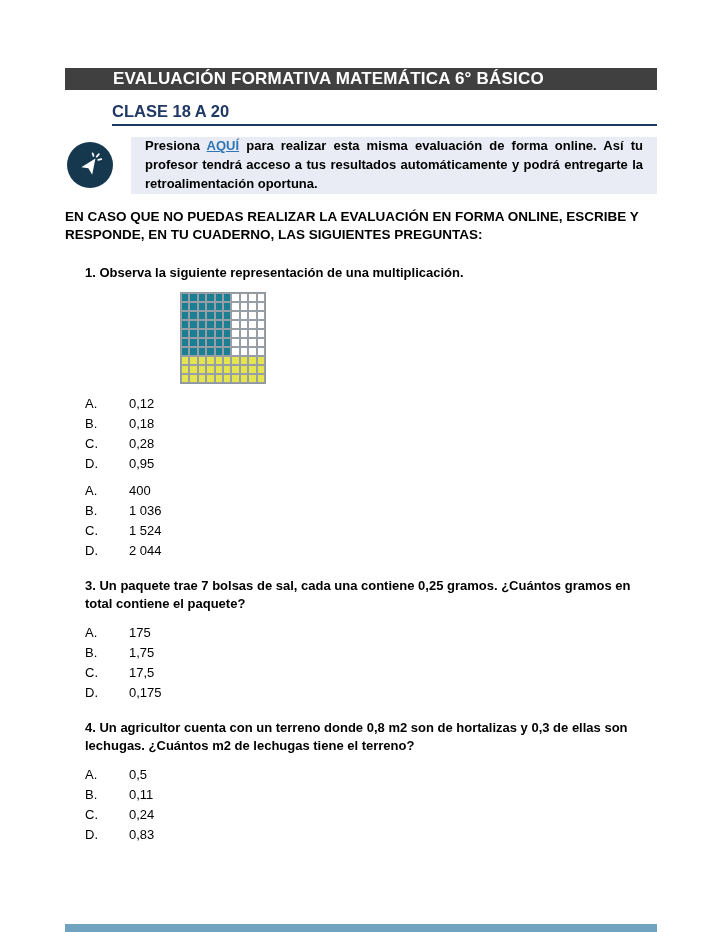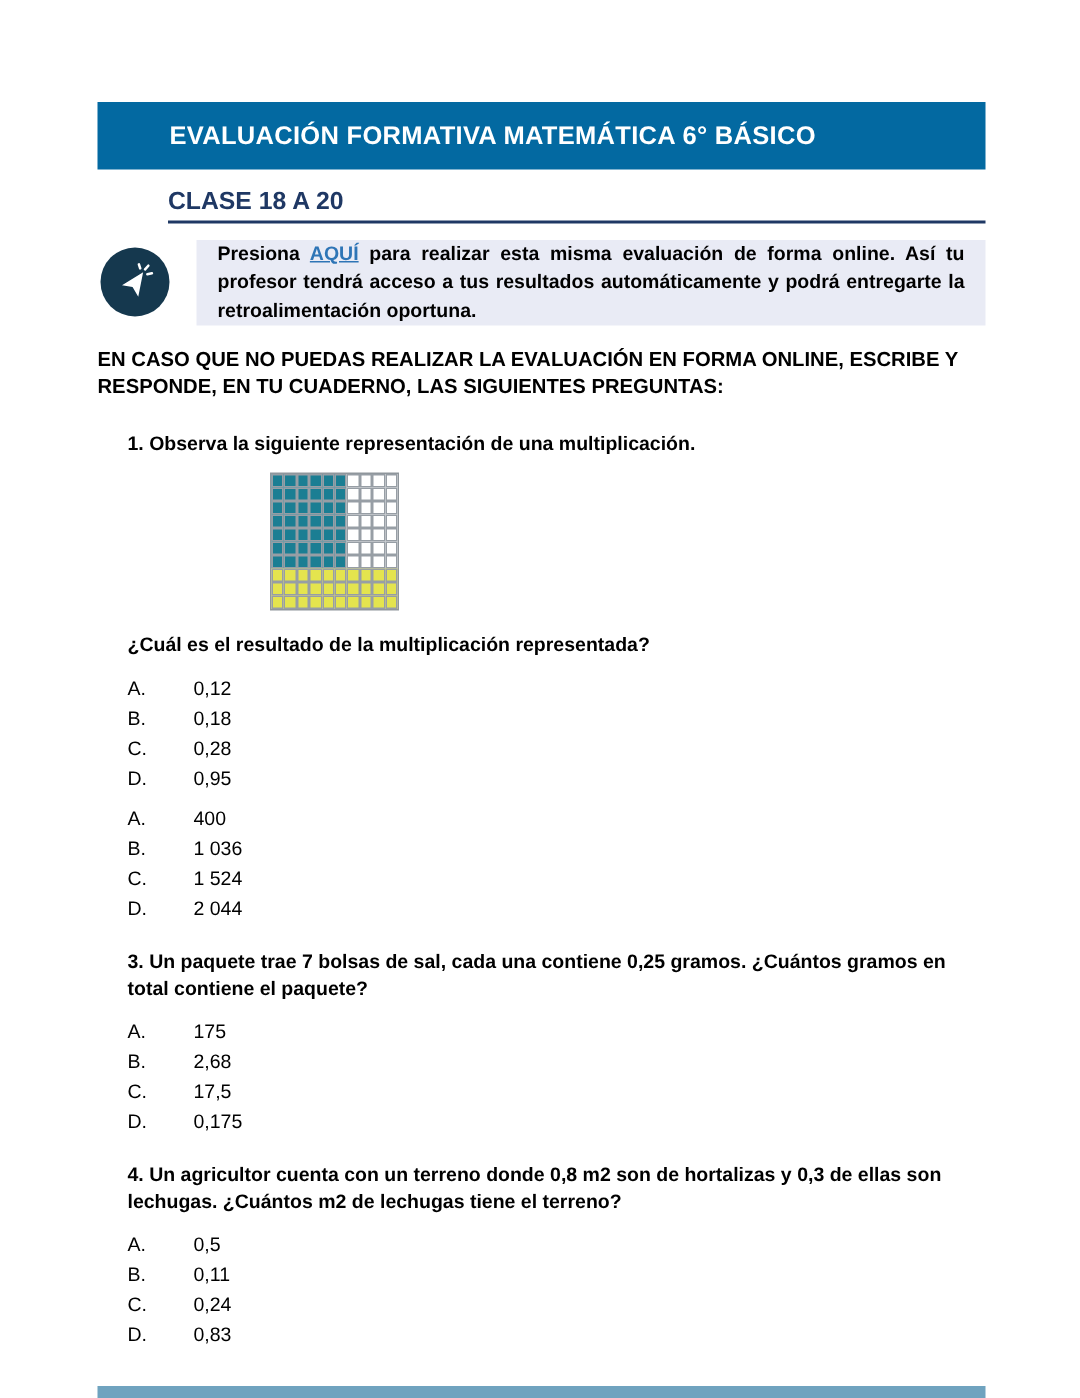--- a/index.html
+++ b/index.html
@@ -8,22 +8,22 @@
     width:720px; height:932px;
     background:#ffffff;
     font-family:"Liberation Sans", sans-serif;
     color:#000;
     position:relative;
     overflow:hidden;
   }
   .page { padding:68px 63px 0 65px; }
 
   .header-bar {
-    background:#0369a1;
-    height:45px;
+    background:#404040;
+    height:22px;
     display:flex; align-items:center;
     padding-left:48px;
   }
   .header-title {
     color:#ffffff; font-weight:bold; font-size:17px; letter-spacing:.2px;
     white-space:nowrap;
   }
 
   .subheading {
     margin:12px 0 0 47px;
@@ -203,21 +203,20 @@
         <div class="cell" style="background: rgb(228, 228, 78);"></div>
         <div class="cell" style="background: rgb(228, 228, 78);"></div>
         <div class="cell" style="background: rgb(228, 228, 78);"></div>
         <div class="cell" style="background: rgb(228, 228, 78);"></div>
         <div class="cell" style="background: rgb(228, 228, 78);"></div>
         <div class="cell" style="background: rgb(228, 228, 78);"></div>
         <div class="cell" style="background: rgb(228, 228, 78);"></div>
         <div class="cell" style="background: rgb(228, 228, 78);"></div>
         <div class="cell" style="background: rgb(228, 228, 78);"></div>
       </div>
-    <p class="stem followup">¿Cuál es el resultado de la multiplicación representada?</p>
     <div class="options">
       <div class="option">
         <span class="opt-letter">A.</span>
         <span class="opt-value">0,12</span>
       </div>
       <div class="option">
         <span class="opt-letter">B.</span>
         <span class="opt-value">0,18</span>
       </div>
       <div class="option">
@@ -254,21 +253,21 @@
 
   <section class="question">
     <p class="stem">3. Un paquete trae 7 bolsas de sal, cada una contiene 0,25 gramos. ¿Cuántos gramos en total contiene el paquete?</p>
     <div class="options">
       <div class="option">
         <span class="opt-letter">A.</span>
         <span class="opt-value">175</span>
       </div>
       <div class="option">
         <span class="opt-letter">B.</span>
-        <span class="opt-value">2,68</span>
+        <span class="opt-value">1,75</span>
       </div>
       <div class="option">
         <span class="opt-letter">C.</span>
         <span class="opt-value">17,5</span>
       </div>
       <div class="option">
         <span class="opt-letter">D.</span>
         <span class="opt-value">0,175</span>
       </div>
     </div>

